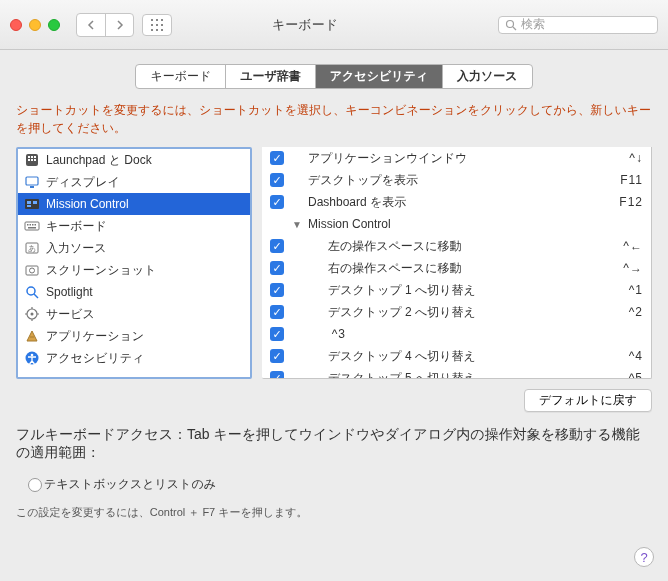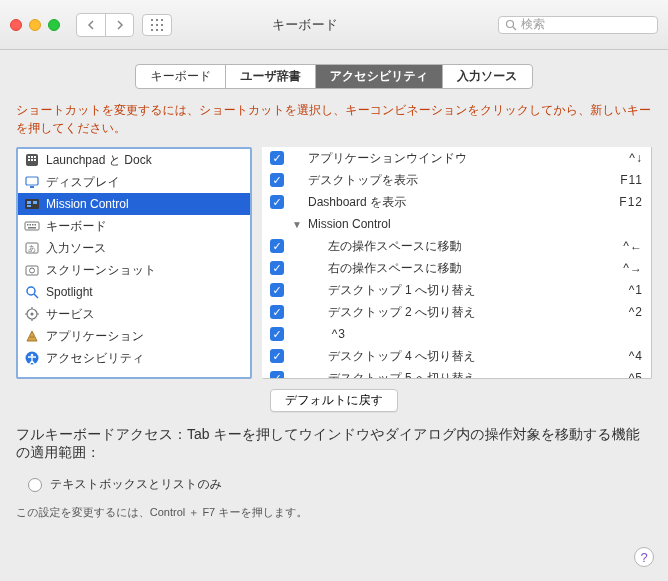--- a/index.html
+++ b/index.html
@@ -34,26 +34,26 @@
 
 .shortcuts { flex: 1; height: 232px; background: #fff; border: 1px solid #c6c6c6; border-top:none; border-left:none; border-radius: 0 0 2px 2px; overflow-y: auto; overflow-x: hidden; }
 .sc-row { display: flex; align-items: center; height: 22px; padding-right: 8px; font-size: 12px; }
 .sc-cb { width: 30px; display: flex; justify-content: center; }
 .checkbox { width: 14px; height: 14px; border-radius: 3px; background: #2b78e4; display: flex; align-items: center; justify-content: center; color: #fff; font-size: 11px; }
 .sc-arrow { width: 14px; color: #777; font-size: 10px; }
 .sc-label { flex: 1; padding-left: 2px; }
 .sc-label.indent { padding-left: 22px; }
 .sc-sc { color: #333; font-size: 12px; letter-spacing: 1px; min-width: 40px; text-align: right; }
 
-.restore { display: flex; justify-content: center; padding: 10px 16px 14px; }
+.restore { display: flex; justify-content: flex-end; padding: 10px 16px 14px; }
 .btn { background: #fff; border: 1px solid #c6c6c6; border-radius: 4px; padding: 2px 14px; font-size: 12px; box-shadow: 0 1px 0 rgba(0,0,0,0.05); }
 
 .fka { padding: 0 16px 6px; font-size: 14px; }
 .radios { padding: 6px 28px; }
-.radio { display: flex; align-items: center; gap: 8px; padding: 2px 0; font-size: 12px; }
+.radio { display: flex; align-items: center; gap: 2px; padding: 2px 0; font-size: 12px; }
 .rdot { width: 14px; height: 14px; border-radius: 50%; border: 1px solid #999; background: #fff; display: flex; align-items: center; justify-content: center; }
 .rdot.on::after { content: ""; width: 6px; height: 6px; border-radius: 50%; background: #555; }
 .note { padding: 4px 16px 0; font-size: 11px; color: #555; }
 
 .help { position: absolute; right: 14px; bottom: 14px; width: 20px; height: 20px; border-radius: 50%; border: 1px solid #b6b6b6; background: #fff; display: flex; align-items: center; justify-content: center; color: #7a52cc; font-size: 13px; }
 
 svg { display: block; }
 </style>
 </head>
 <body>

